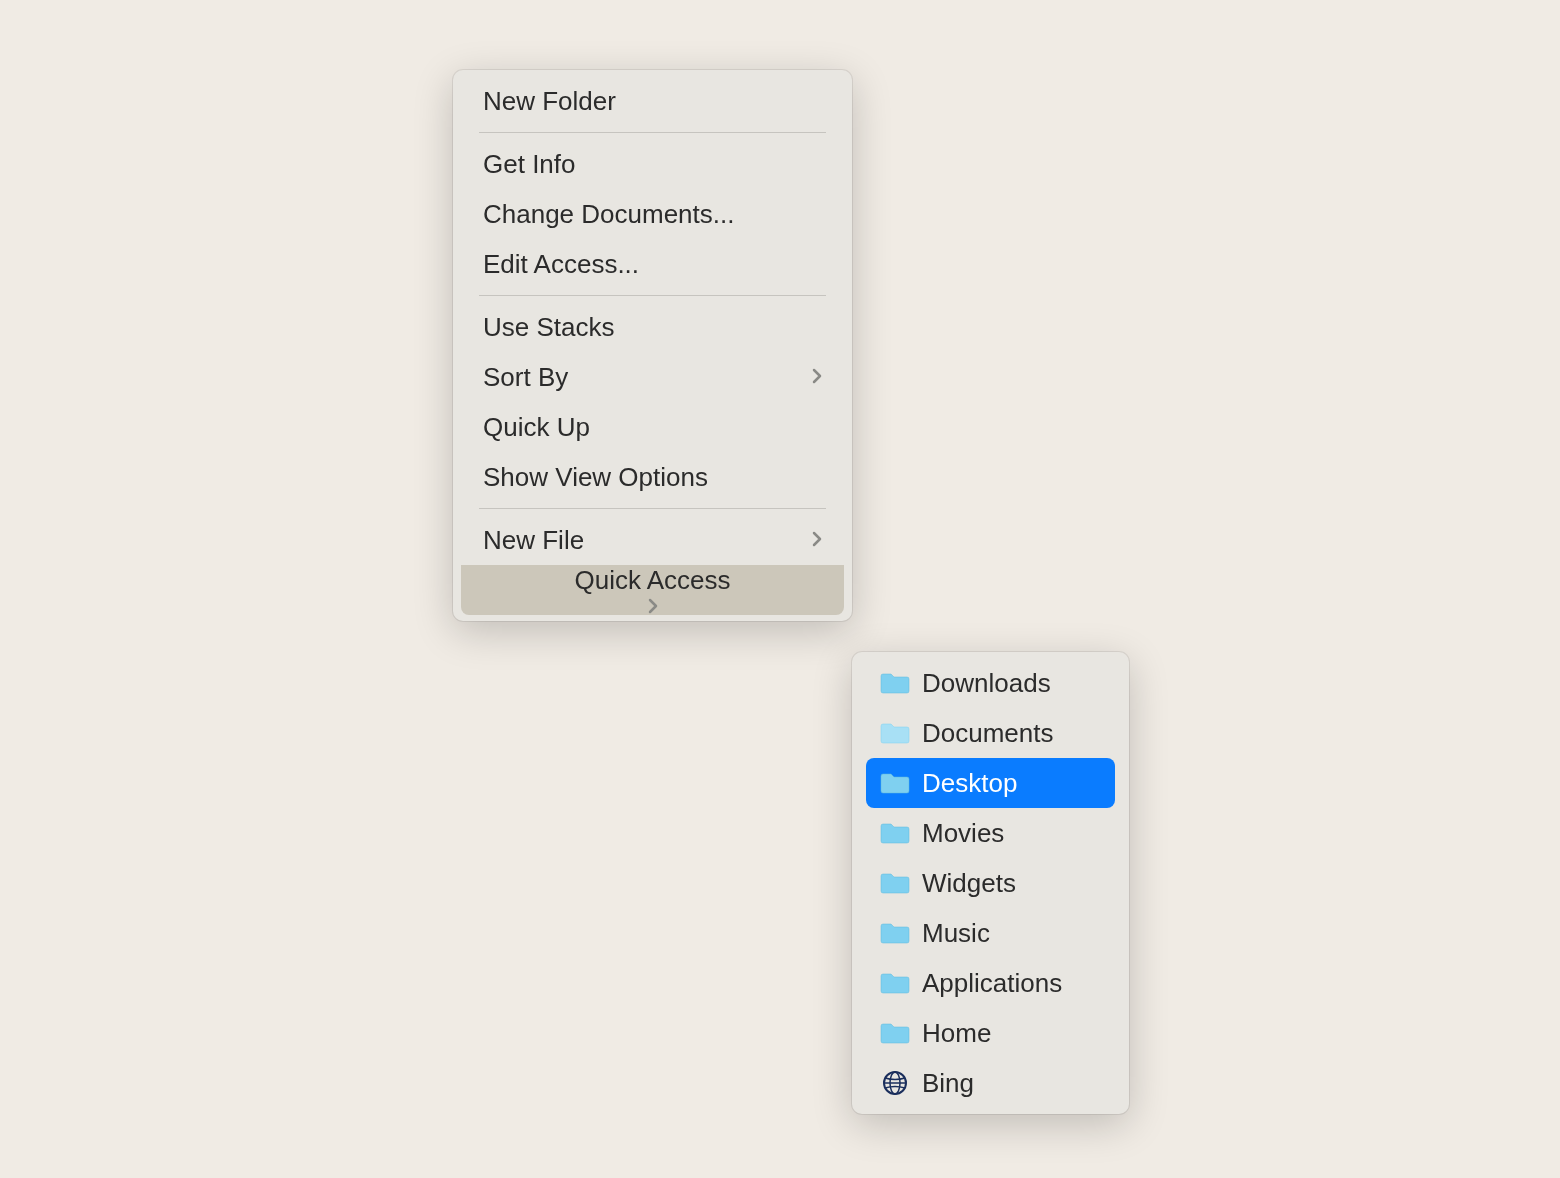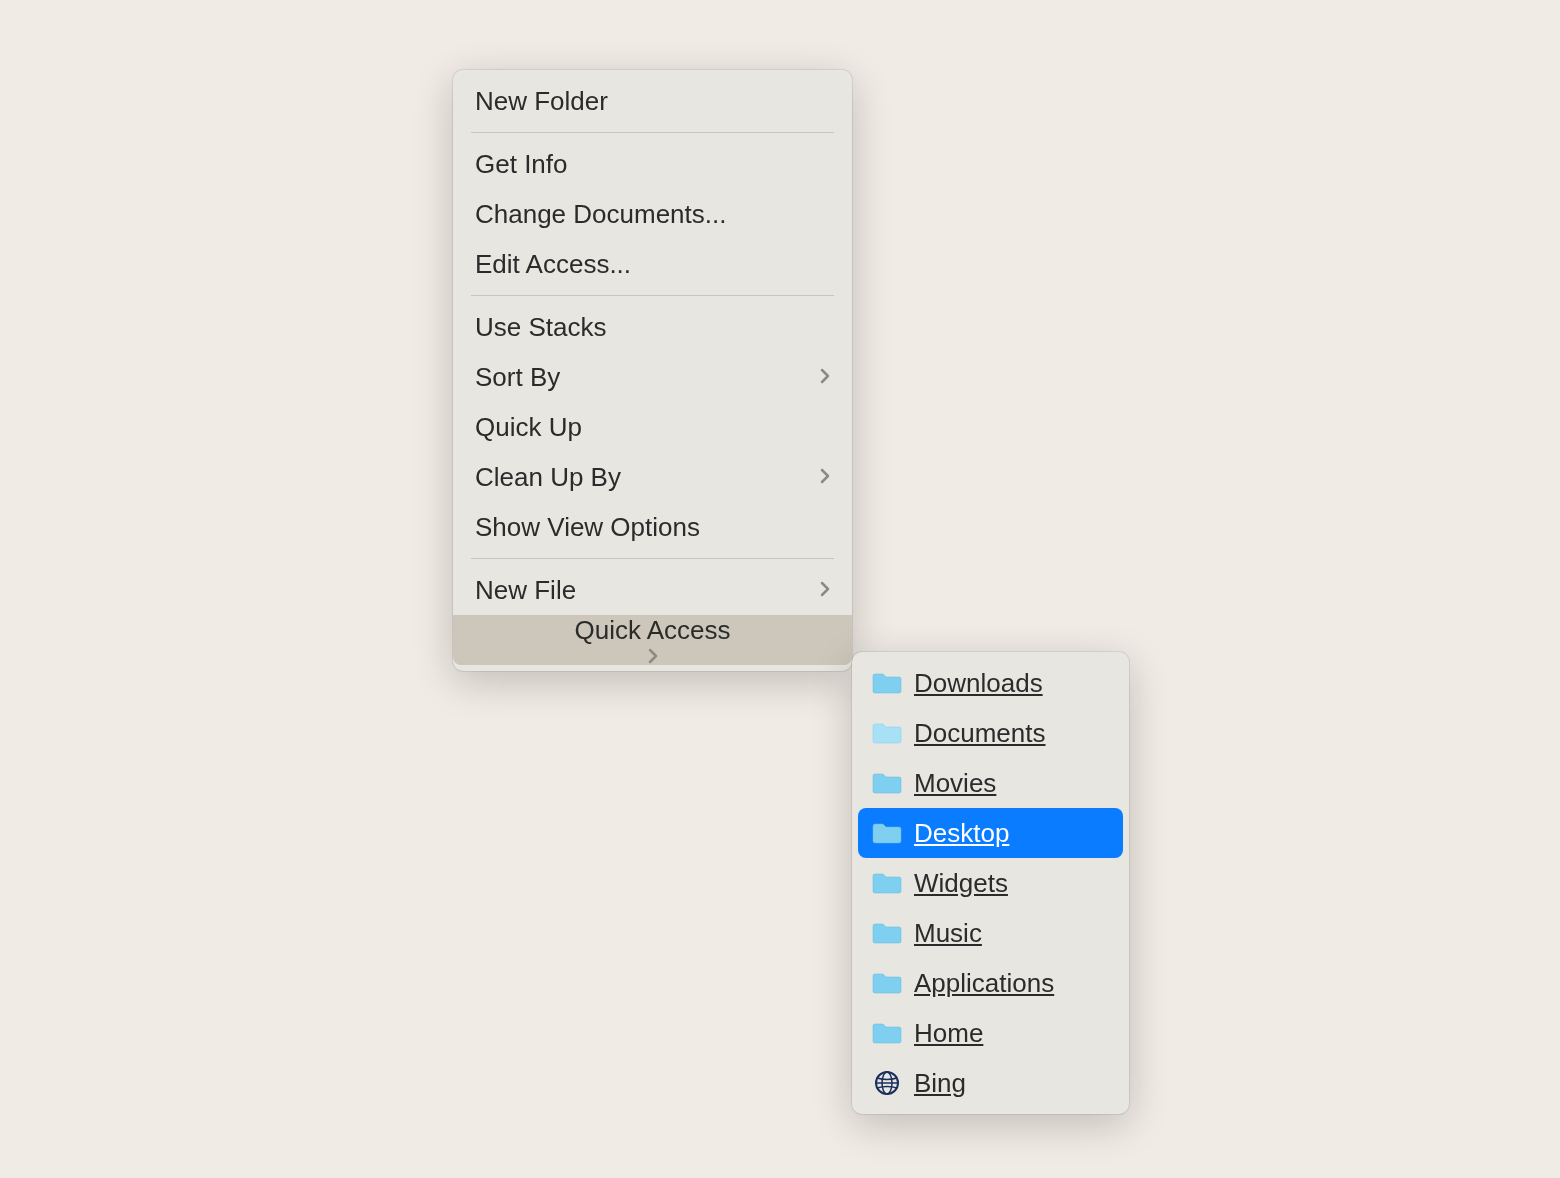--- a/index.html
+++ b/index.html
@@ -13,21 +13,21 @@
       background-color: #f0ebe4;
       font-family: -apple-system, "SF Pro Text", "Helvetica Neue", Arial, sans-serif;
       position: relative;
       transform-origin: top left;
     }
     .context-menu {
       position: absolute;
       background-color: #e8e6e1;
       border-radius: 10px;
       box-shadow: 0 10px 40px rgba(0,0,0,0.2), 0 0 0 1px rgba(0,0,0,0.08);
-      padding: 6px 0;
+      padding: 6px 8px;
       color: #2b2b2b;
     }
     .main-menu {
       left: 453px;
       top: 70px;
       width: 399px;
     }
     .sub-menu {
       left: 852px;
       top: 652px;
@@ -59,21 +59,20 @@
     .sub-item {
       display: flex;
       align-items: center;
       height: 50px;
       padding: 0 14px;
       font-size: 26px;
       cursor: default;
       gap: 12px;
       border-radius: 8px;
       margin: 0 6px;
-      text-decoration: underline;
     }
     .sub-item.selected {
       background-color: #0a7cff;
       color: #ffffff;
     }
     .folder-icon, .globe-icon {
       width: 30px;
       height: 24px;
       display: flex;
       align-items: center;
@@ -118,28 +117,20 @@
     <span class="chevron">
       <svg width="10" height="16" viewBox="0 0 10 16">
           <path d="M2 2 L8 8 L2 14" stroke="#8a8a86" stroke-width="2.5" fill="none" stroke-linecap="round" stroke-linejoin="round"></path>
         </svg>
     </span>
   </div>
   <div class="menu-item">
     <span>Quick Up</span>
   </div>
   <div class="menu-item">
-    <span>Clean Up By</span>
-    <span class="chevron">
-      <svg width="10" height="16" viewBox="0 0 10 16">
-          <path d="M2 2 L8 8 L2 14" stroke="#8a8a86" stroke-width="2.5" fill="none" stroke-linecap="round" stroke-linejoin="round"></path>
-        </svg>
-    </span>
-  </div>
-  <div class="menu-item">
     <span>Show View Options</span>
   </div>
   <div class="separator"></div>
 
   <div class="menu-item">
     <span>New File</span>
     <span class="chevron">
       <svg width="10" height="16" viewBox="0 0 10 16">
           <path d="M2 2 L8 8 L2 14" stroke="#8a8a86" stroke-width="2.5" fill="none" stroke-linecap="round" stroke-linejoin="round"></path>
         </svg>
@@ -165,35 +156,35 @@
     <span>Downloads</span>
   </div>
   <div class="sub-item">
     <span class="folder-icon">
       <svg class="folder-svg" viewBox="0 0 30 24">
           <path d="M1 5 Q1 3 3 3 L11 3 L14 6 L27 6 Q29 6 29 8 L29 20 Q29 22 27 22 L3 22 Q1 22 1 20 Z" fill="#a8e0f5" stroke="#7fd0f0" stroke-width="0.5"></path>
         </svg>
     </span>
     <span>Documents</span>
   </div>
+  <div class="sub-item selected">
+    <span class="folder-icon">
+      <svg class="folder-svg" viewBox="0 0 30 24">
+          <path d="M1 5 Q1 3 3 3 L11 3 L14 6 L27 6 Q29 6 29 8 L29 20 Q29 22 27 22 L3 22 Q1 22 1 20 Z" fill="#7fd0f0" stroke="#5db8dd" stroke-width="0.5"></path>
+        </svg>
+    </span>
+    <span>Desktop</span>
+  </div>
   <div class="sub-item">
     <span class="folder-icon">
       <svg class="folder-svg" viewBox="0 0 30 24">
           <path d="M1 5 Q1 3 3 3 L11 3 L14 6 L27 6 Q29 6 29 8 L29 20 Q29 22 27 22 L3 22 Q1 22 1 20 Z" fill="#7fd0f0" stroke="#5db8dd" stroke-width="0.5"></path>
         </svg>
     </span>
     <span>Movies</span>
-  </div>
-  <div class="sub-item selected">
-    <span class="folder-icon">
-      <svg class="folder-svg" viewBox="0 0 30 24">
-          <path d="M1 5 Q1 3 3 3 L11 3 L14 6 L27 6 Q29 6 29 8 L29 20 Q29 22 27 22 L3 22 Q1 22 1 20 Z" fill="#7fd0f0" stroke="#5db8dd" stroke-width="0.5"></path>
-        </svg>
-    </span>
-    <span>Desktop</span>
   </div>
   <div class="sub-item">
     <span class="folder-icon">
       <svg class="folder-svg" viewBox="0 0 30 24">
           <path d="M1 5 Q1 3 3 3 L11 3 L14 6 L27 6 Q29 6 29 8 L29 20 Q29 22 27 22 L3 22 Q1 22 1 20 Z" fill="#7fd0f0" stroke="#5db8dd" stroke-width="0.5"></path>
         </svg>
     </span>
     <span>Widgets</span>
   </div>
   <div class="sub-item">

